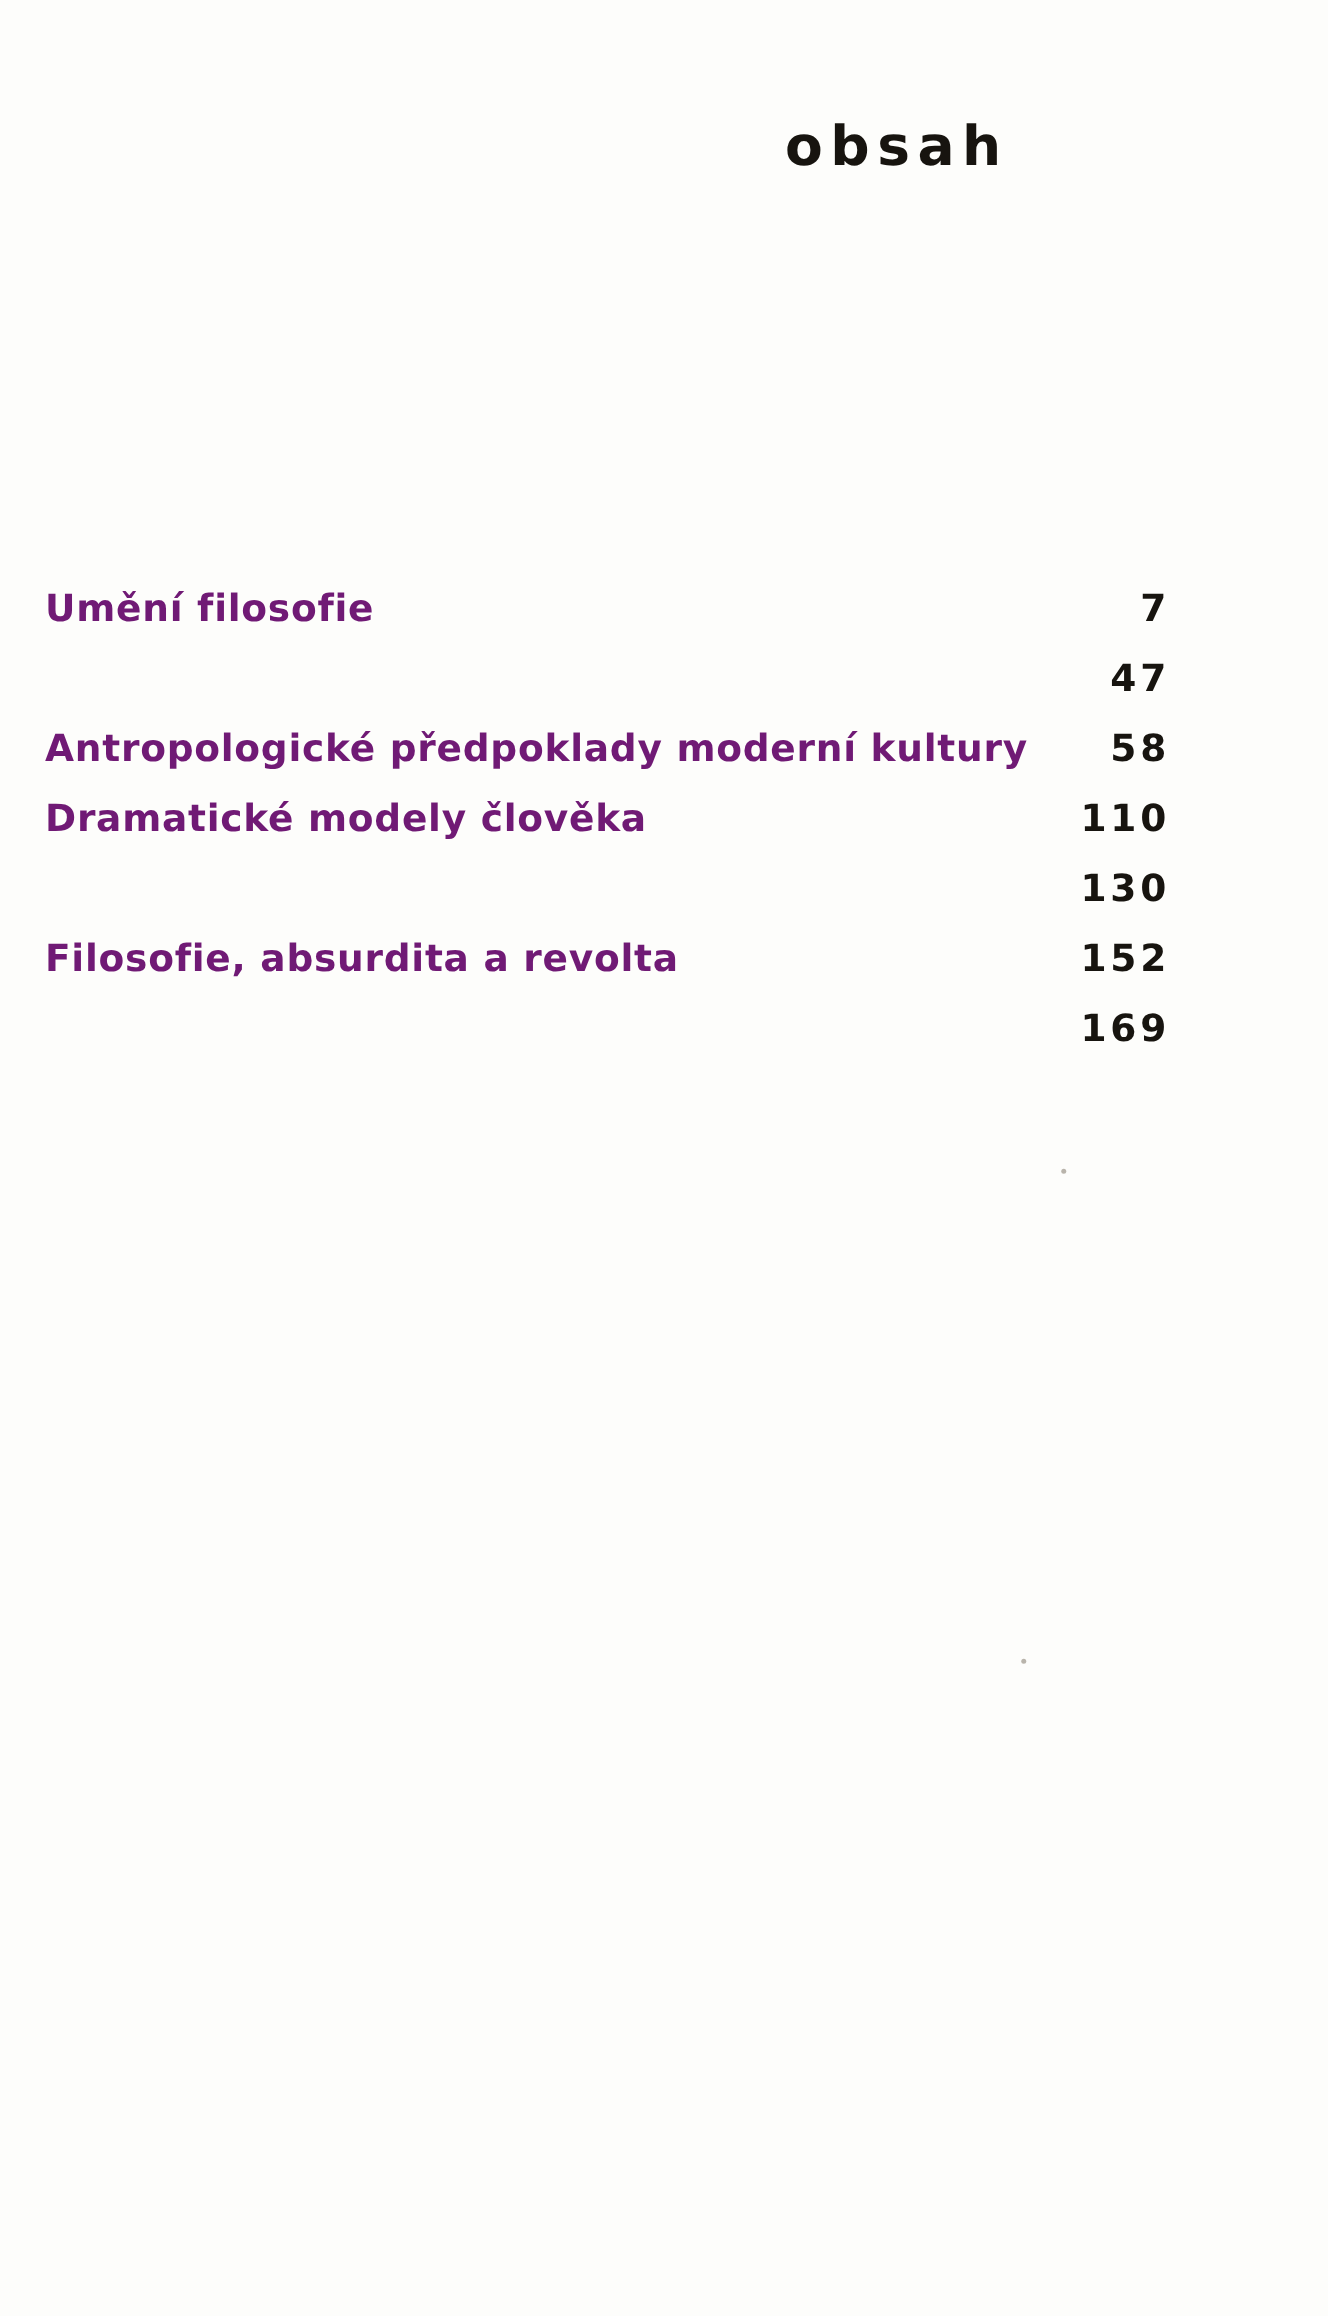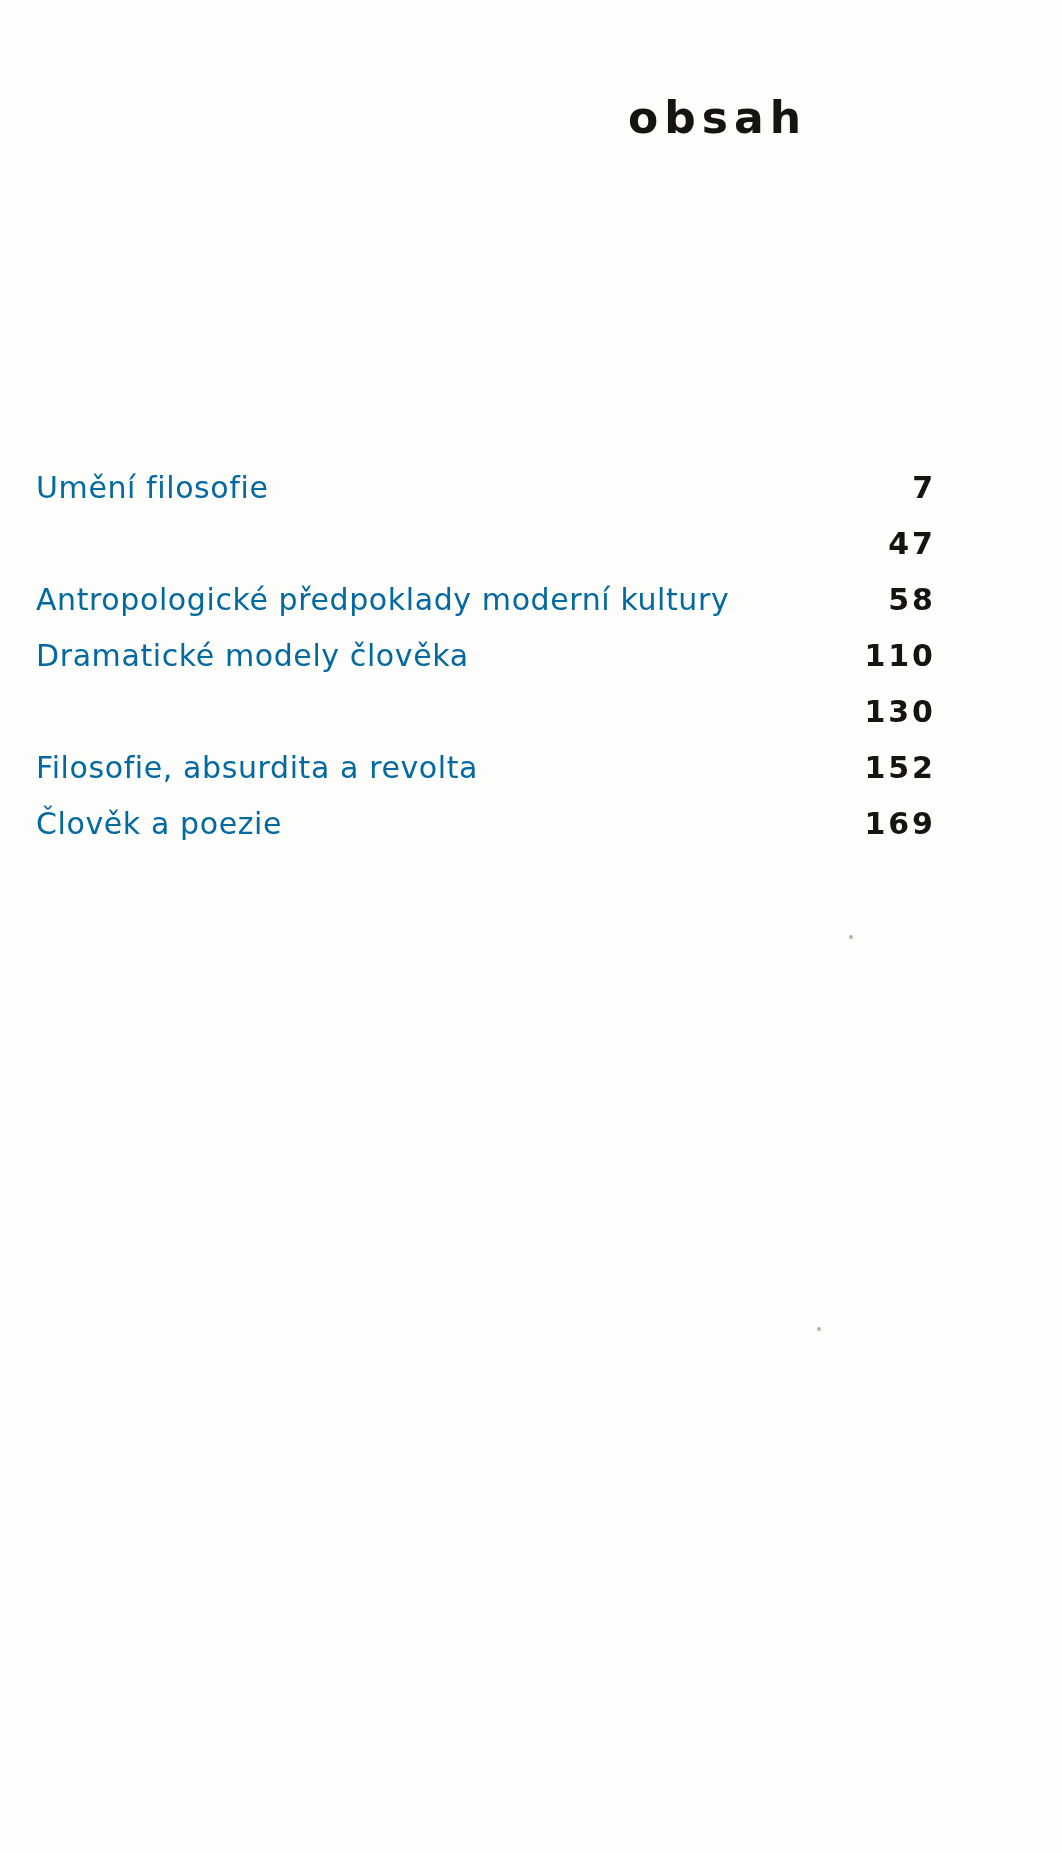--- a/index.html
+++ b/index.html
@@ -48,23 +48,23 @@
     height: 56px;
     display: block;
   }
 
   .toc-label {
     position: absolute;
     left: 0;
     top: 0;
     font-family: "DejaVu Sans", sans-serif;
     font-size: 30px;
-    font-weight: 400;
+    font-weight: 700;
     letter-spacing: 0.6px;
-    color: #0369a1;
+    color: #701a75;
     white-space: nowrap;
   }
 
   .toc-page {
     position: absolute;
     right: 0;
     top: 0;
     width: 120px;
     text-align: right;
     font-family: "DejaVu Sans", sans-serif;
@@ -114,21 +114,20 @@
     <div class="toc-row">
       <span class="toc-page">130</span>
     </div>
 
     <div class="toc-row">
       <span class="toc-label">Filosofie, absurdita a revolta</span>
       <span class="toc-page">152</span>
     </div>
 
     <div class="toc-row">
-      <span class="toc-label">Člověk a poezie</span>
       <span class="toc-page">169</span>
     </div>
 
   </div>
 
   <span class="speck speck-a"></span>
   <span class="speck speck-b"></span>
 
 </div>
 

